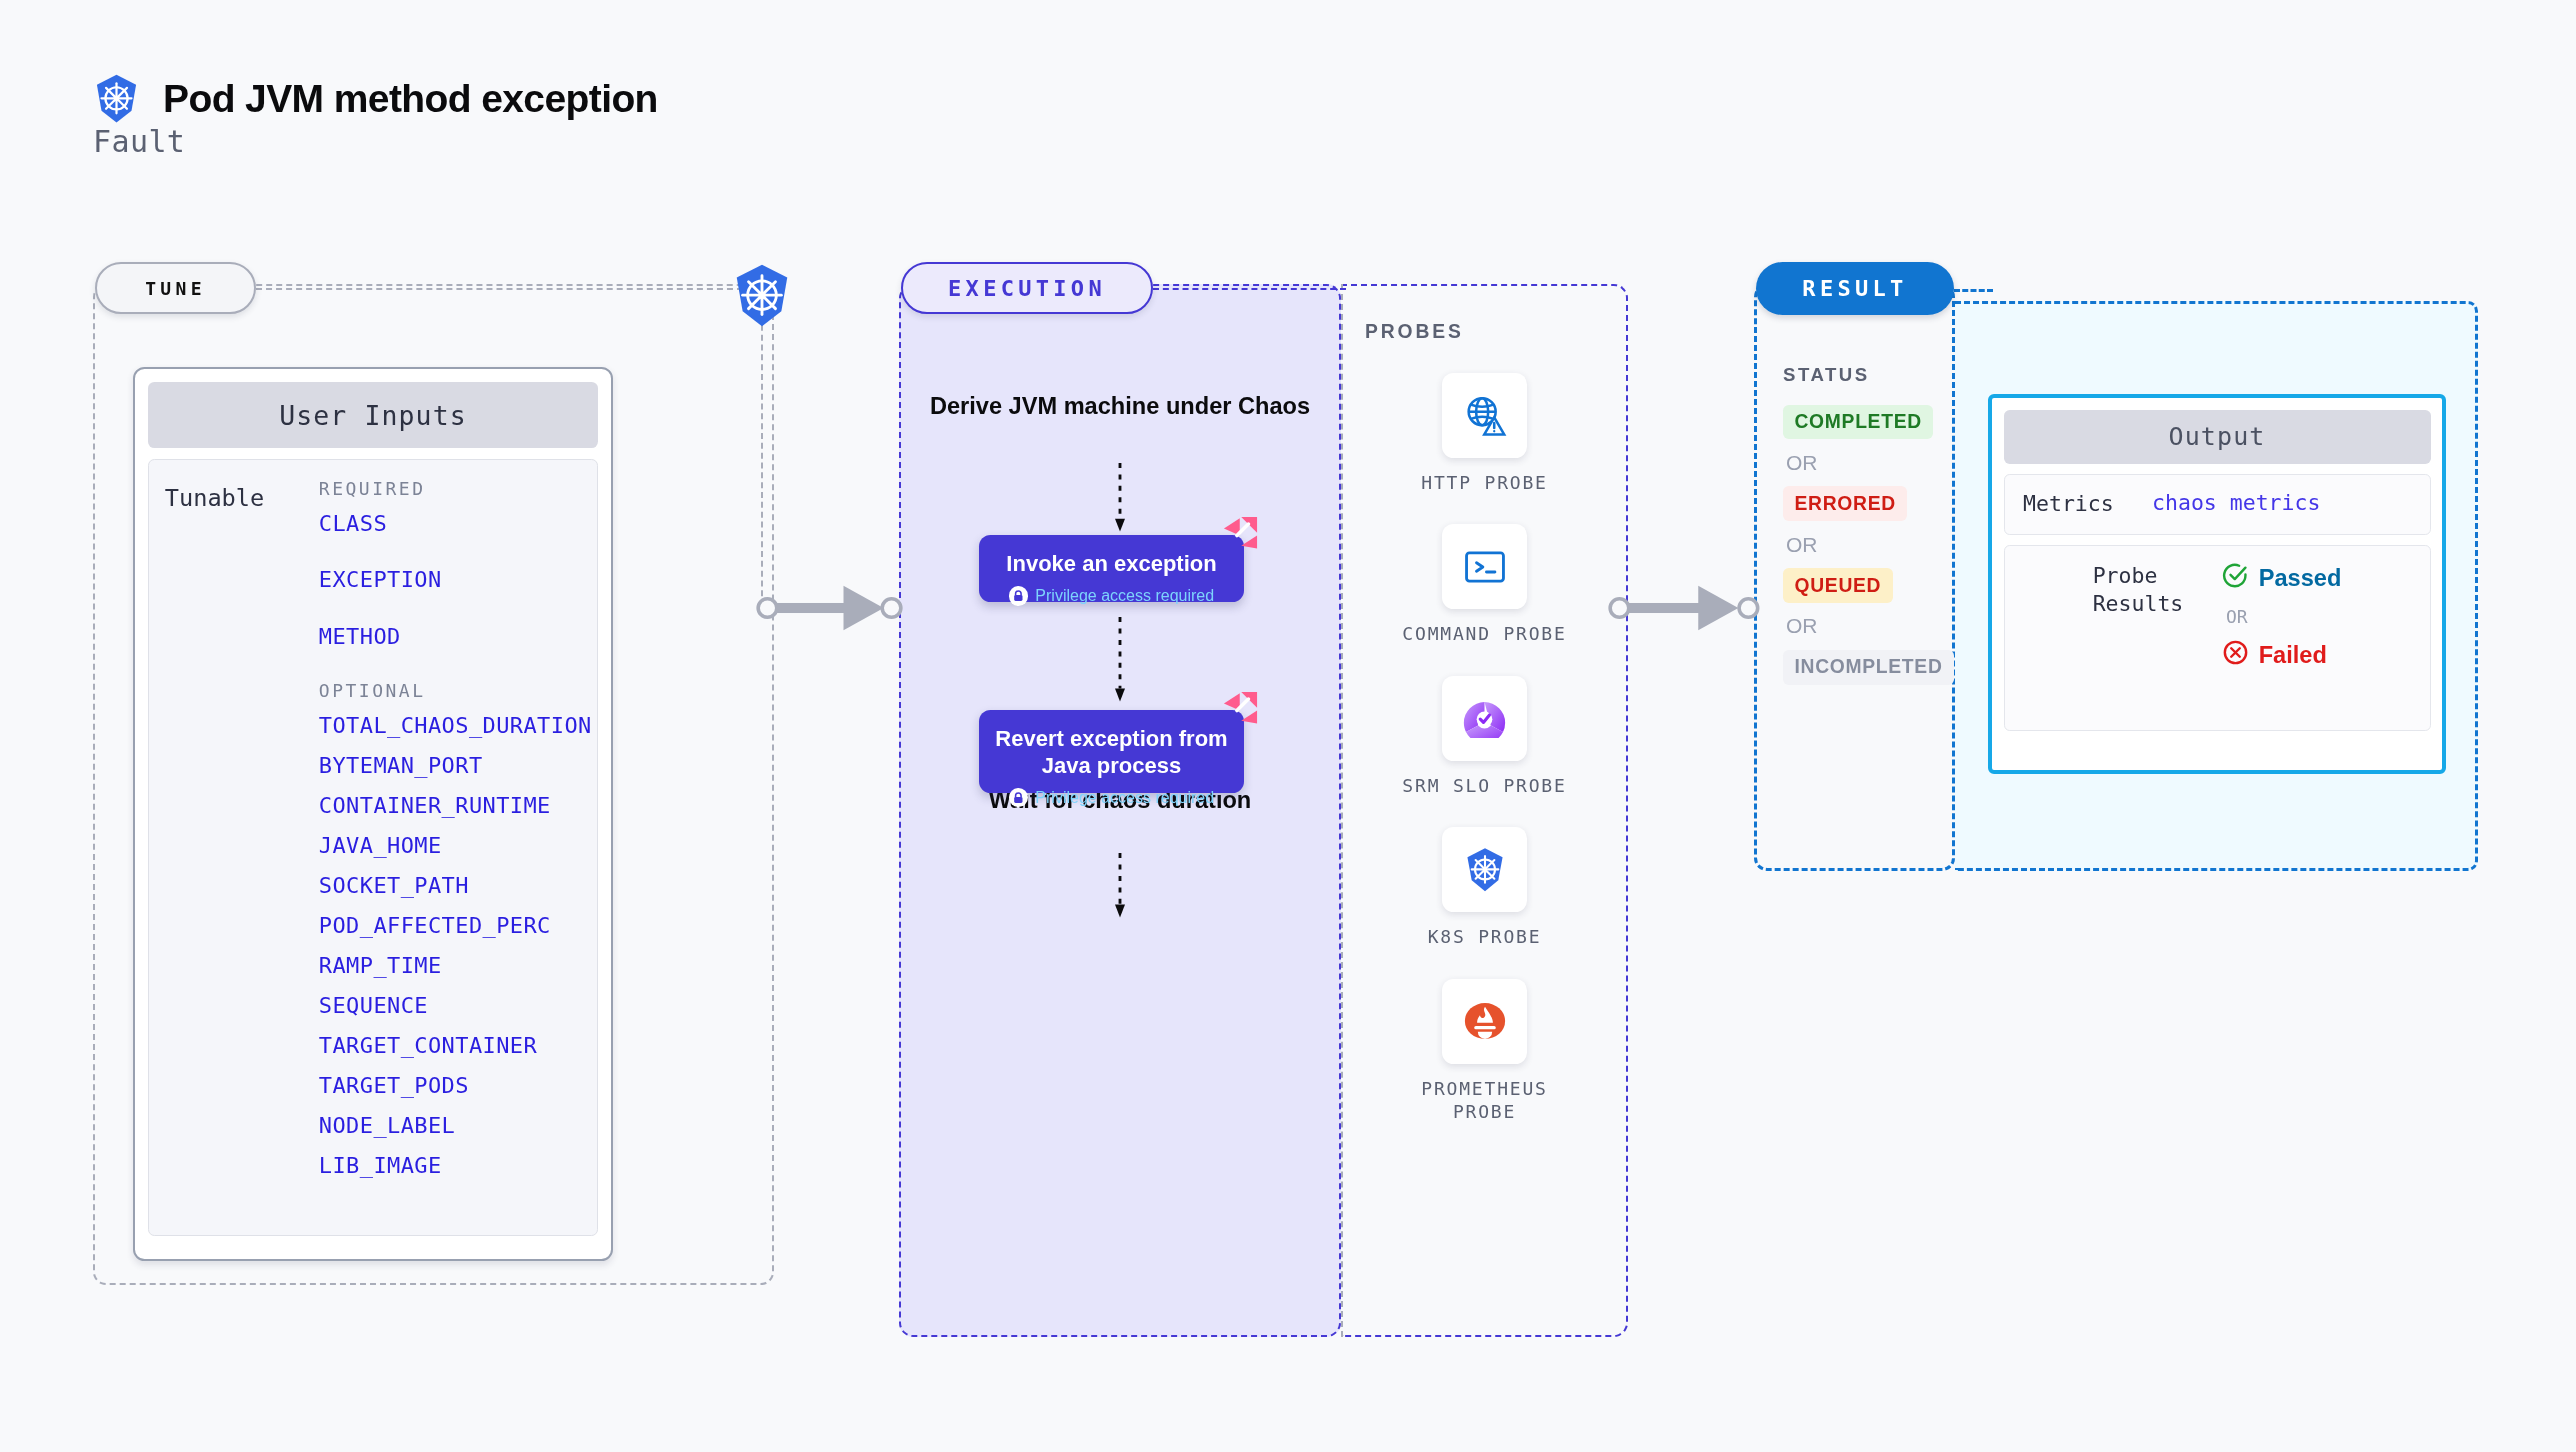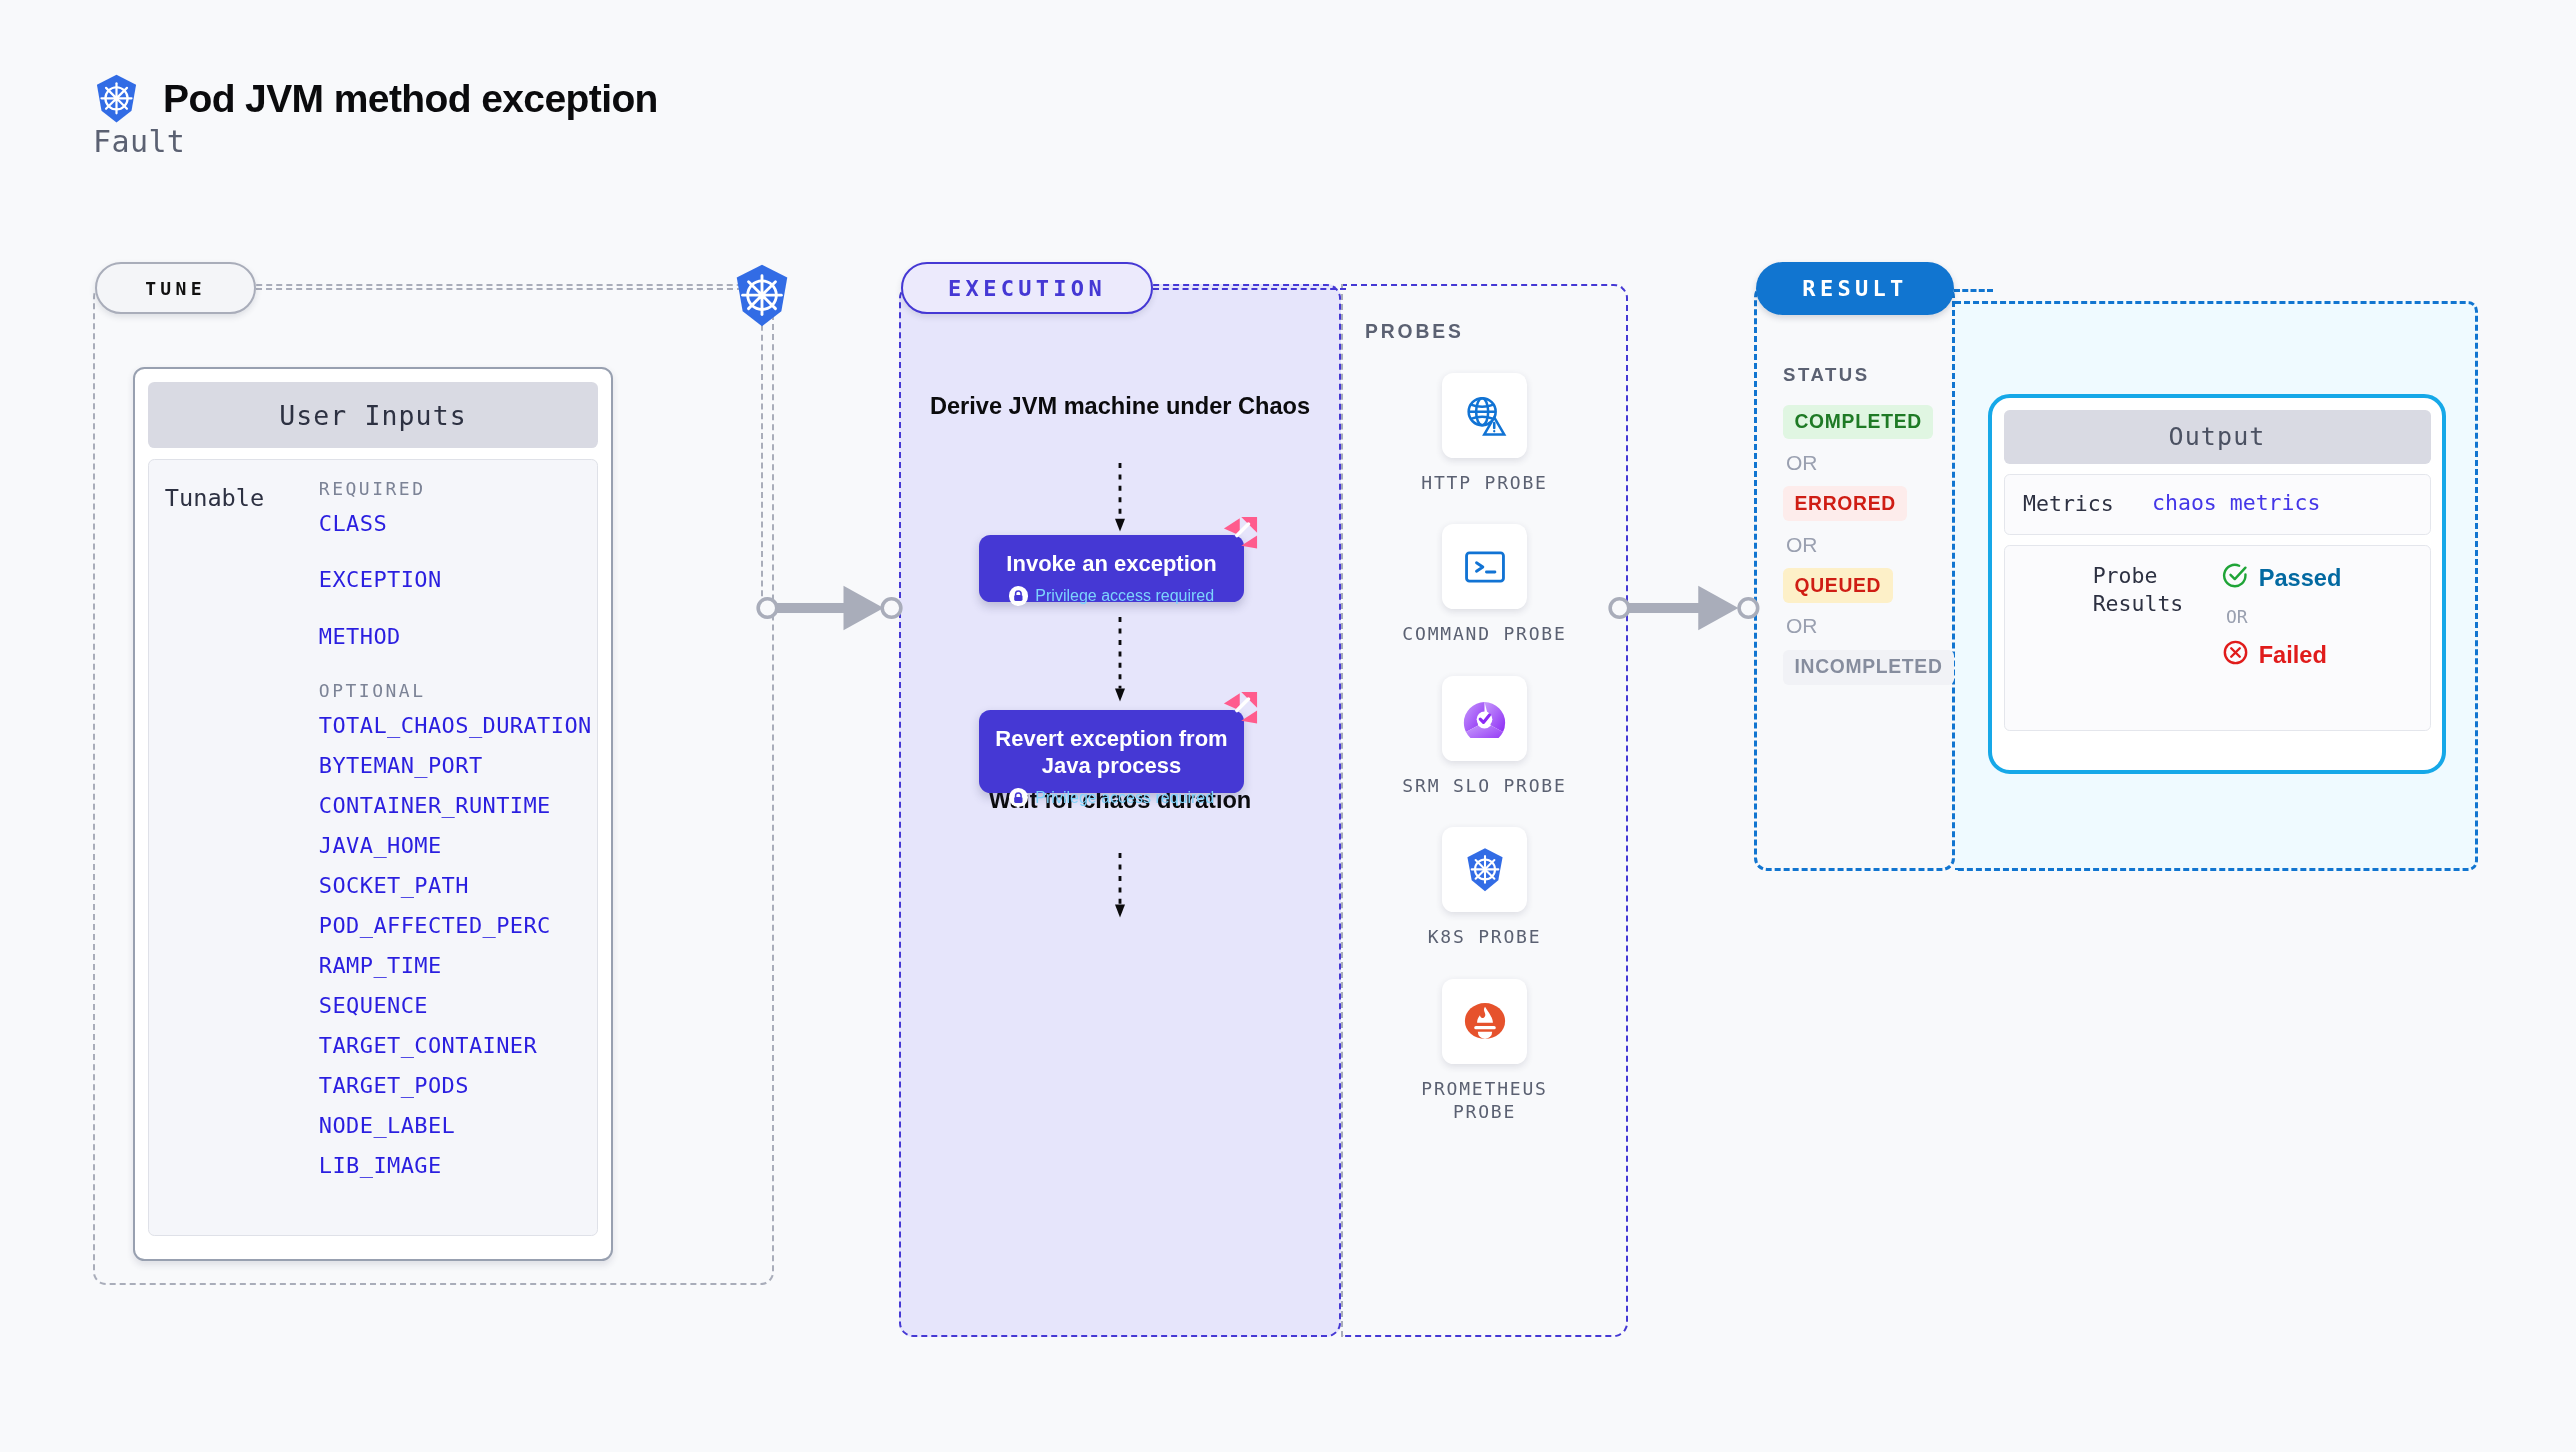--- a/index.html
+++ b/index.html
@@ -279,21 +279,21 @@
     margin: 11.5px 0 11.5px 2.9px;
   }
 
   
   #output-card {
     position: absolute;
     left: 1988px; top: 394px;
     width: 458px; height: 380px;
     background: #fff;
     border: 4.3px solid #16a8e8;
-    border-radius: 22px;
+    border-radius: 6px;
     padding: 11.5px;
   }
   #output-header {
     height: 54px;
     background: #d9dae3;
     border-radius: 5.7px;
     display: flex; align-items: center; justify-content: center;
     font-family: "DejaVu Sans Mono", "Liberation Mono", monospace;
     font-size: 25px; color: #4b5162; letter-spacing: 1.1px;
   }

